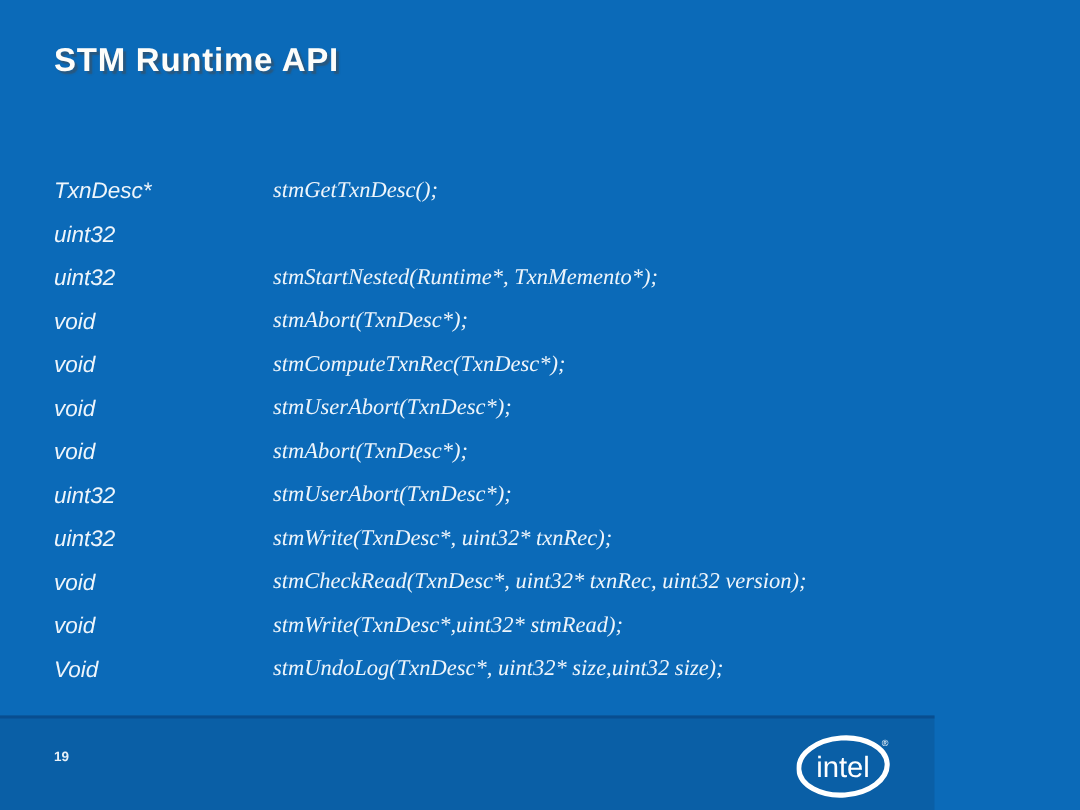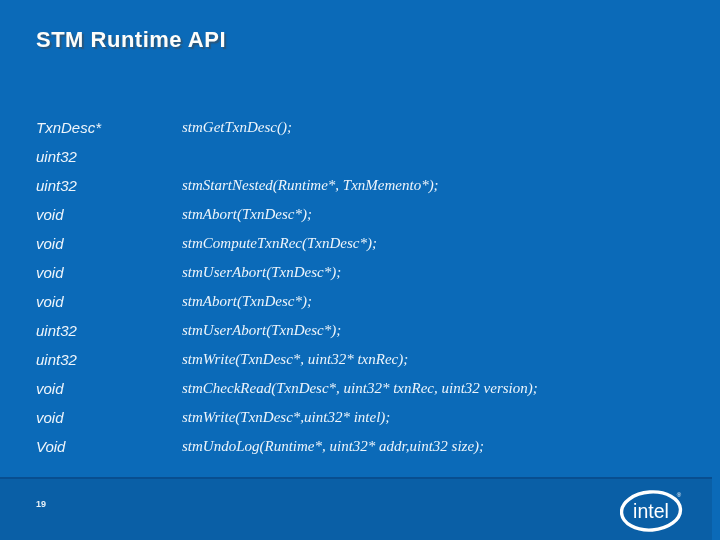--- a/index.html
+++ b/index.html
@@ -36,21 +36,21 @@
     font-size: 15px;
     color: #eef5fb;
     white-space: nowrap;
   }
   .cell.rtype { width: 146px; flex: 0 0 146px; }
   .cell.sig   { flex: 1; font-family: Liberation Serif, serif; }
   .footer {
     position: absolute;
     left: 0;
     top: 477px;
-    width: 712px;
+    width: 623px;
     height: 63px;
     background: #0a5fa6;
     border-top: 2px solid #084e90;
   }
   .page-number {
     position: absolute;
     left: 36px;
     top: 20px;
     font-size: 9px;
     font-weight: bold;
@@ -116,26 +116,26 @@
     <span class="cell sig">stmWrite(TxnDesc*, uint32* txnRec);</span>
   </div>
 
   <div class="api-row">
     <span class="cell rtype">void</span>
     <span class="cell sig">stmCheckRead(TxnDesc*, uint32* txnRec, uint32 version);</span>
   </div>
 
   <div class="api-row">
     <span class="cell rtype">void</span>
-    <span class="cell sig">stmWrite(TxnDesc*,uint32* intel);</span>
+    <span class="cell sig">stmWrite(TxnDesc*,uint32* stmRead);</span>
   </div>
 
   <div class="api-row">
     <span class="cell rtype">Void</span>
-    <span class="cell sig">stmUndoLog(Runtime*, uint32* addr,uint32 size);</span>
+    <span class="cell sig">stmUndoLog(TxnDesc*, uint32* size,uint32 size);</span>
   </div>
 </div>
 
 <div class="footer">
   <span class="page-number">19</span>
   <svg class="intel-logo" viewBox="0 0 66 44" aria-hidden="true">
     <ellipse cx="31" cy="22" rx="29.5" ry="19" fill="none" stroke="#ffffff" stroke-width="3.4" transform="rotate(-4 31 22)"></ellipse>
     <text x="31" y="29" text-anchor="middle" font-family="Liberation Sans, sans-serif" font-size="19.5" fill="#ffffff">intel</text>
     <text x="59" y="8" text-anchor="middle" font-family="Liberation Sans, sans-serif" font-size="6" fill="#ffffff">®</text>
   </svg>

